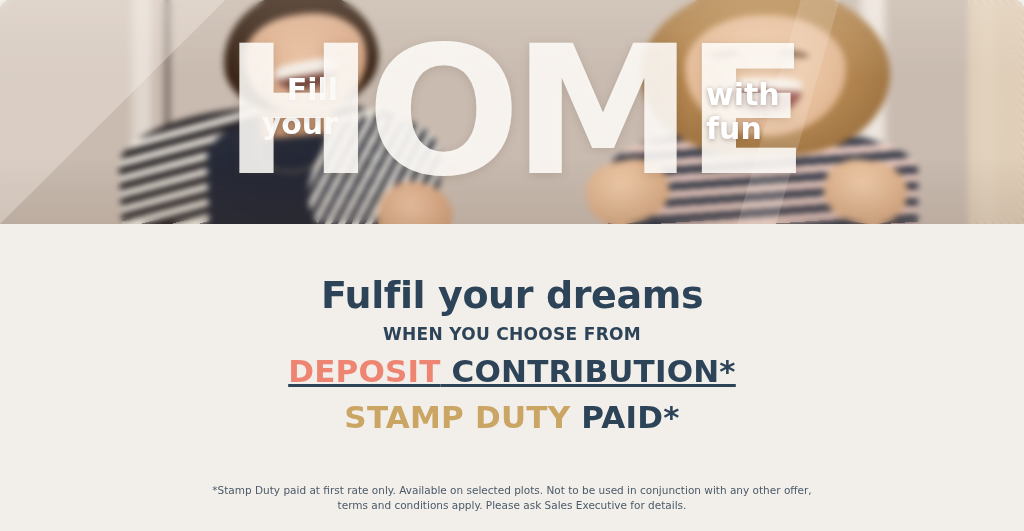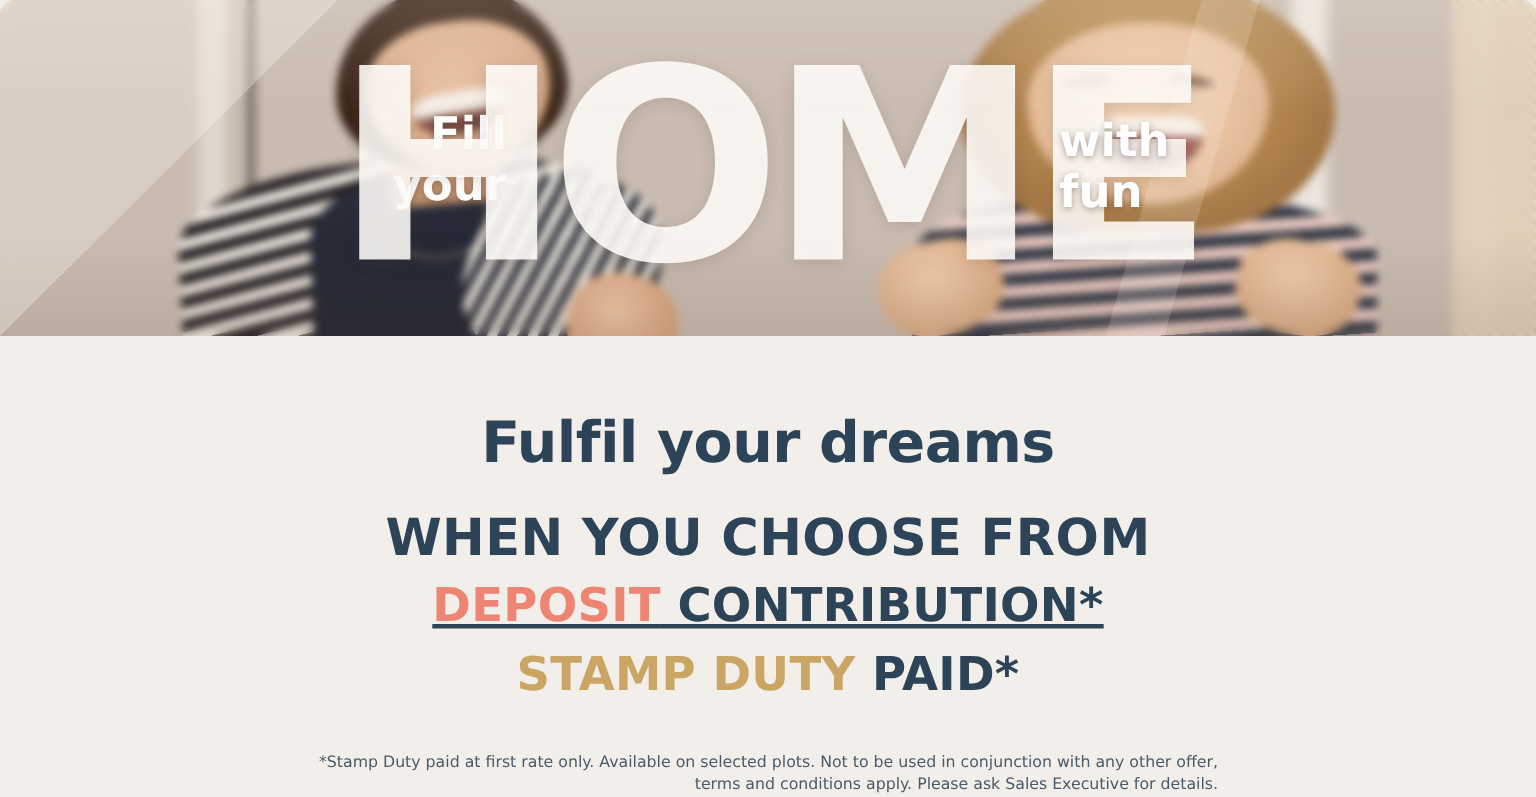--- a/index.html
+++ b/index.html
@@ -333,53 +333,53 @@
     font-size: 38px;
     line-height: 1;
     letter-spacing: -0.4px;
     color: #2D4358;
     padding-top: 52px;
   }
 
   .heading-sub {
     font-family: "DejaVu Sans", sans-serif;
     font-weight: 700;
-    font-size: 34px;
+    font-size: 17px;
     line-height: 1;
     letter-spacing: 0.3px;
     color: #2D4358;
-    margin-top: 28px;
+    margin-top: 12px;
   }
 
   .offer {
     font-family: "DejaVu Sans", sans-serif;
     font-weight: 700;
     font-size: 31px;
     line-height: 1;
     letter-spacing: 0.2px;
     color: #2D4358;
   }
   .offer.first { margin-top: 13px; text-decoration: underline; }
   .offer.second { margin-top: 15px; }
 
   .hl-coral { color: #EE8573; }
   .hl-gold  { color: #CBA563; }
 
   .disclaimer {
     position: absolute;
     left: 50%;
     transform: translateX(-50%);
-    bottom: 0;
+    bottom: 18px;
     width: 600px;
     font-family: "DejaVu Sans", sans-serif;
     font-weight: 400;
     font-size: 10.5px;
     line-height: 1.42;
     color: #4A5A68;
-    text-align: right;
+    text-align: center;
   }
 </style>
 </head>
 <body>
 
 <div class="page">
 
   <div class="hero">
 
     <div class="hero-photo">

